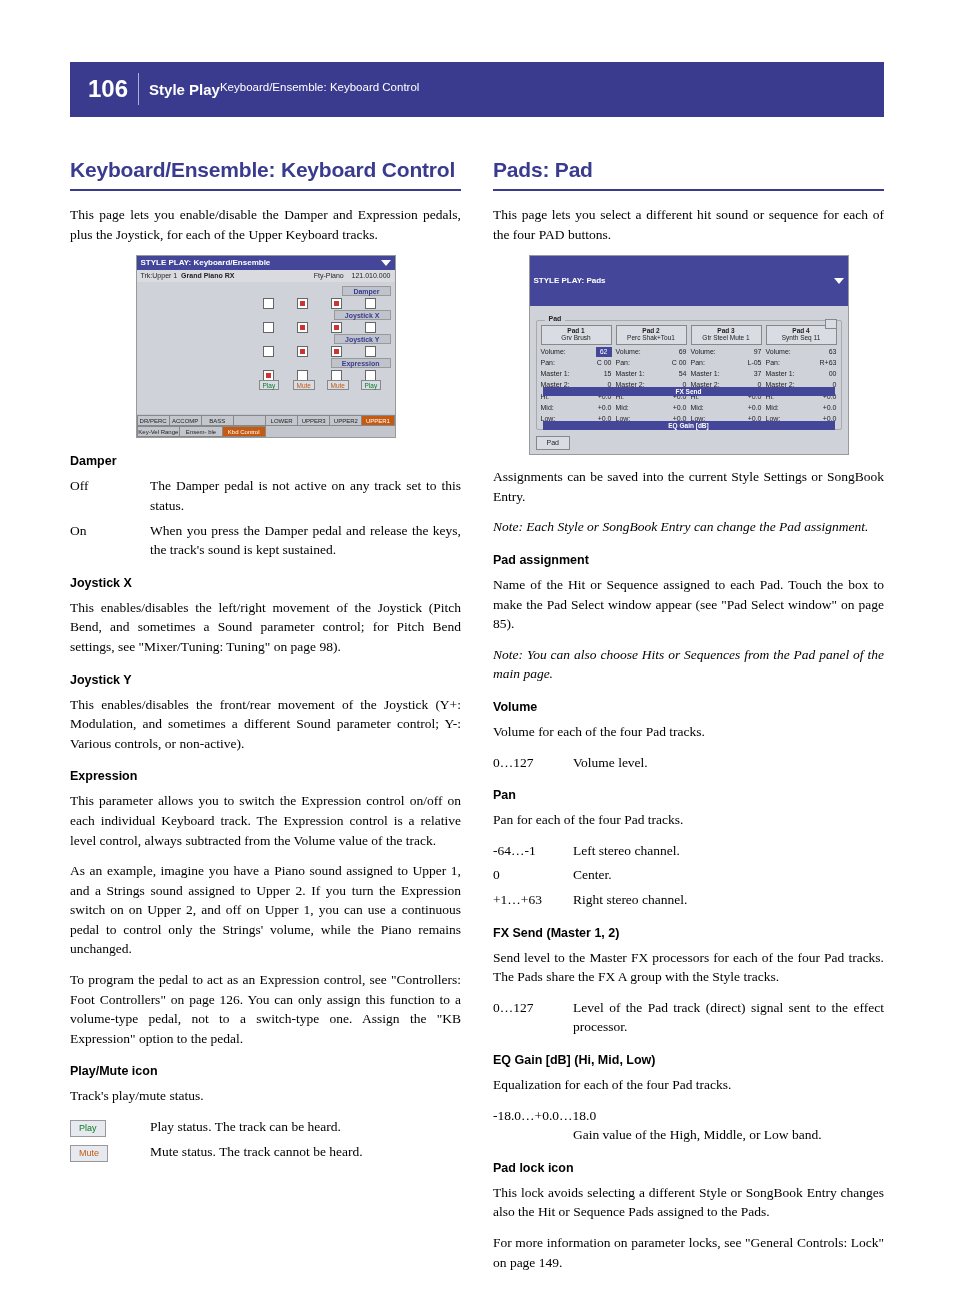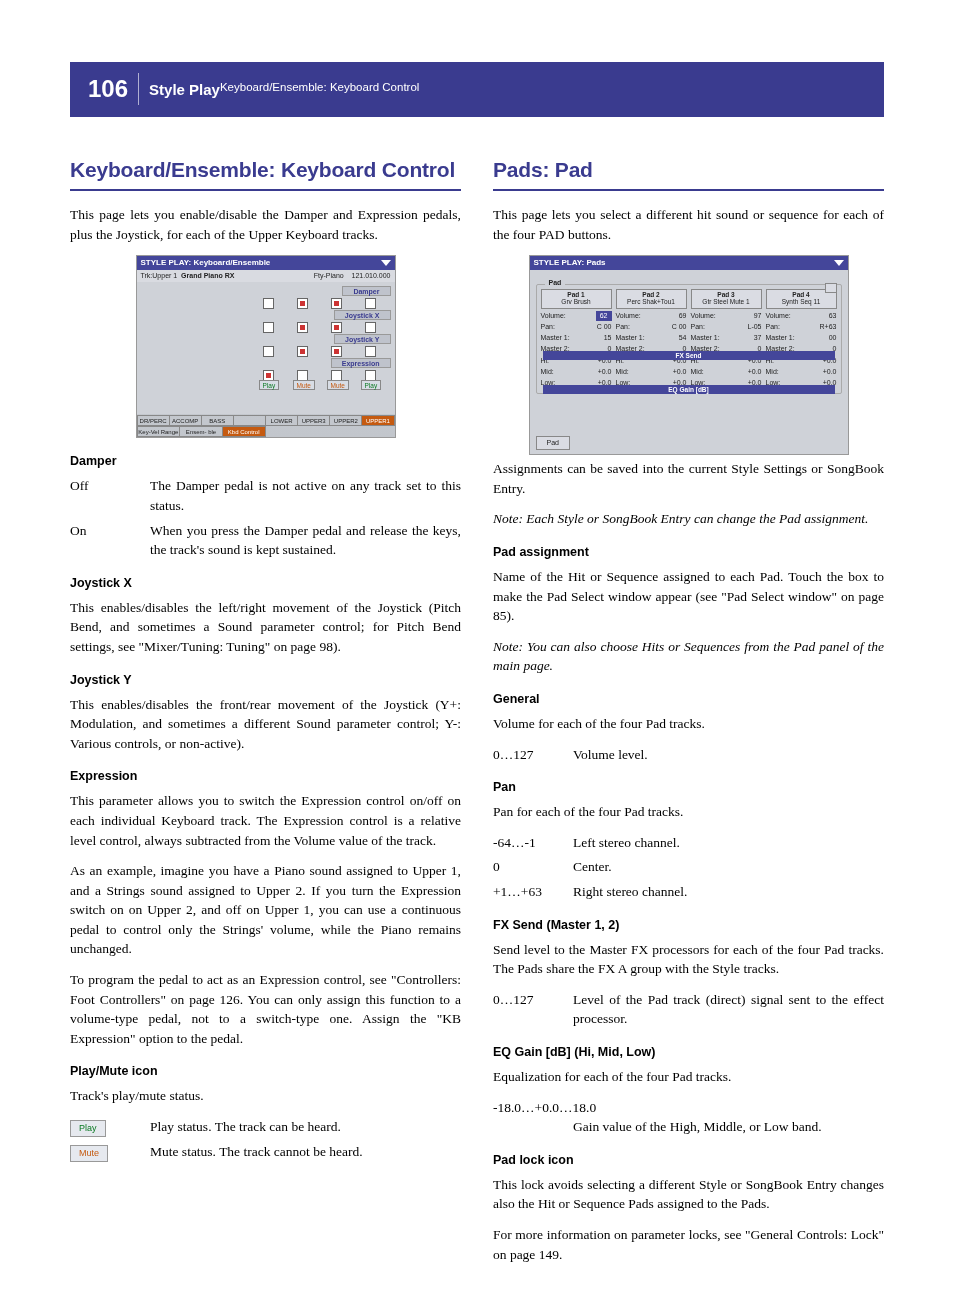--- a/index.html
+++ b/index.html
@@ -69,21 +69,21 @@
     font-weight: 700;
     font-size: 12.5px;
     margin: 14px 0 6px 0;
   }
   .param-row { display: flex; margin-bottom: 5px; text-align: justify;}
   .param-label { flex: 0 0 80px; }
   .param-text { flex: 1; }
   .note { font-style: italic; text-align: justify;}
   .screenshot {
     display: block;
-    margin: 6px auto 4px auto;
+    margin: 6px auto 12px auto;
     border: 1px solid #999;
   }
   .sshot1 {
     width: 260px; height: 183px;
     background: linear-gradient(#cfd2d8,#c2c6cc);
     position: relative;
     font-family: Tahoma, Arial, sans-serif;
     font-size: 7px;
     color: #222;
   }
@@ -107,21 +107,21 @@
   .ss1-grid div:last-child{border-right:1px solid #888;}
   .ss1-grid .sel{background:#c55a10;color:#fff;}
 
   .sshot2 {
     width: 320px; height: 200px;
     background:#cfd2d8;
     font-family: Tahoma, Arial, sans-serif;
     font-size:7px;color:#222;position:relative;
   }
   .ss2-title{background:#44469a;color:#fff;font-weight:700;font-size:8px;
-    padding:1px 4px;display:flex;justify-content:space-between;align-items:center;}
+    padding:19px 4px;display:flex;justify-content:space-between;align-items:center;}
   .ss2-inner{margin:14px 6px 0 6px;border:1px solid #aaa;border-radius:2px;padding:4px 2px 4px 2px;
     position:relative;background:#cfd2d8;}
   .ss2-legend{position:absolute;top:-7px;left:8px;background:#cfd2d8;padding:0 4px;font-weight:700;}
   .ss2-lock{position:absolute;top:-2px;right:4px;width:12px;height:10px;background:#dadce3;border:1px solid #888;}
   .ss2-grid{display:flex;}
   .ss2-col{flex:1;padding:0 2px;font-size:7px;}
   .ss2-padname{border:1px solid #888;background:#dadce3;height:20px;text-align:center;
     font-size:6.5px;line-height:1.1;padding:1px;margin-bottom:2px;}
   .ss2-row{display:flex;justify-content:space-between;margin:1px 0;}
   .ss2-band{background:#44469a;color:#fff;font-weight:700;text-align:center;font-size:6.5px;
@@ -387,21 +387,21 @@
         <div class="ss2-tab">Pad</div>
       </div>
 
       <p>Assignments can be saved into the current Style Settings or SongBook Entry.</p>
       <p class="note">Note: Each Style or SongBook Entry can change the Pad assignment.</p>
 
       <div class="subhead">Pad assignment</div>
       <p>Name of the Hit or Sequence assigned to each Pad. Touch the box to make the Pad Select window appear (see "Pad Select window" on page 85).</p>
       <p class="note">Note: You can also choose Hits or Sequences from the Pad panel of the main page.</p>
 
-      <div class="subhead">General</div>
+      <div class="subhead">Volume</div>
       <p>Volume for each of the four Pad tracks.</p>
       <div class="param-row">
         <div class="param-label">0…127</div>
         <div class="param-text">Volume level.</div>
       </div>
 
       <div class="subhead">Pan</div>
       <p>Pan for each of the four Pad tracks.</p>
       <div class="param-row">
           <div class="param-label">-64…-1</div>

